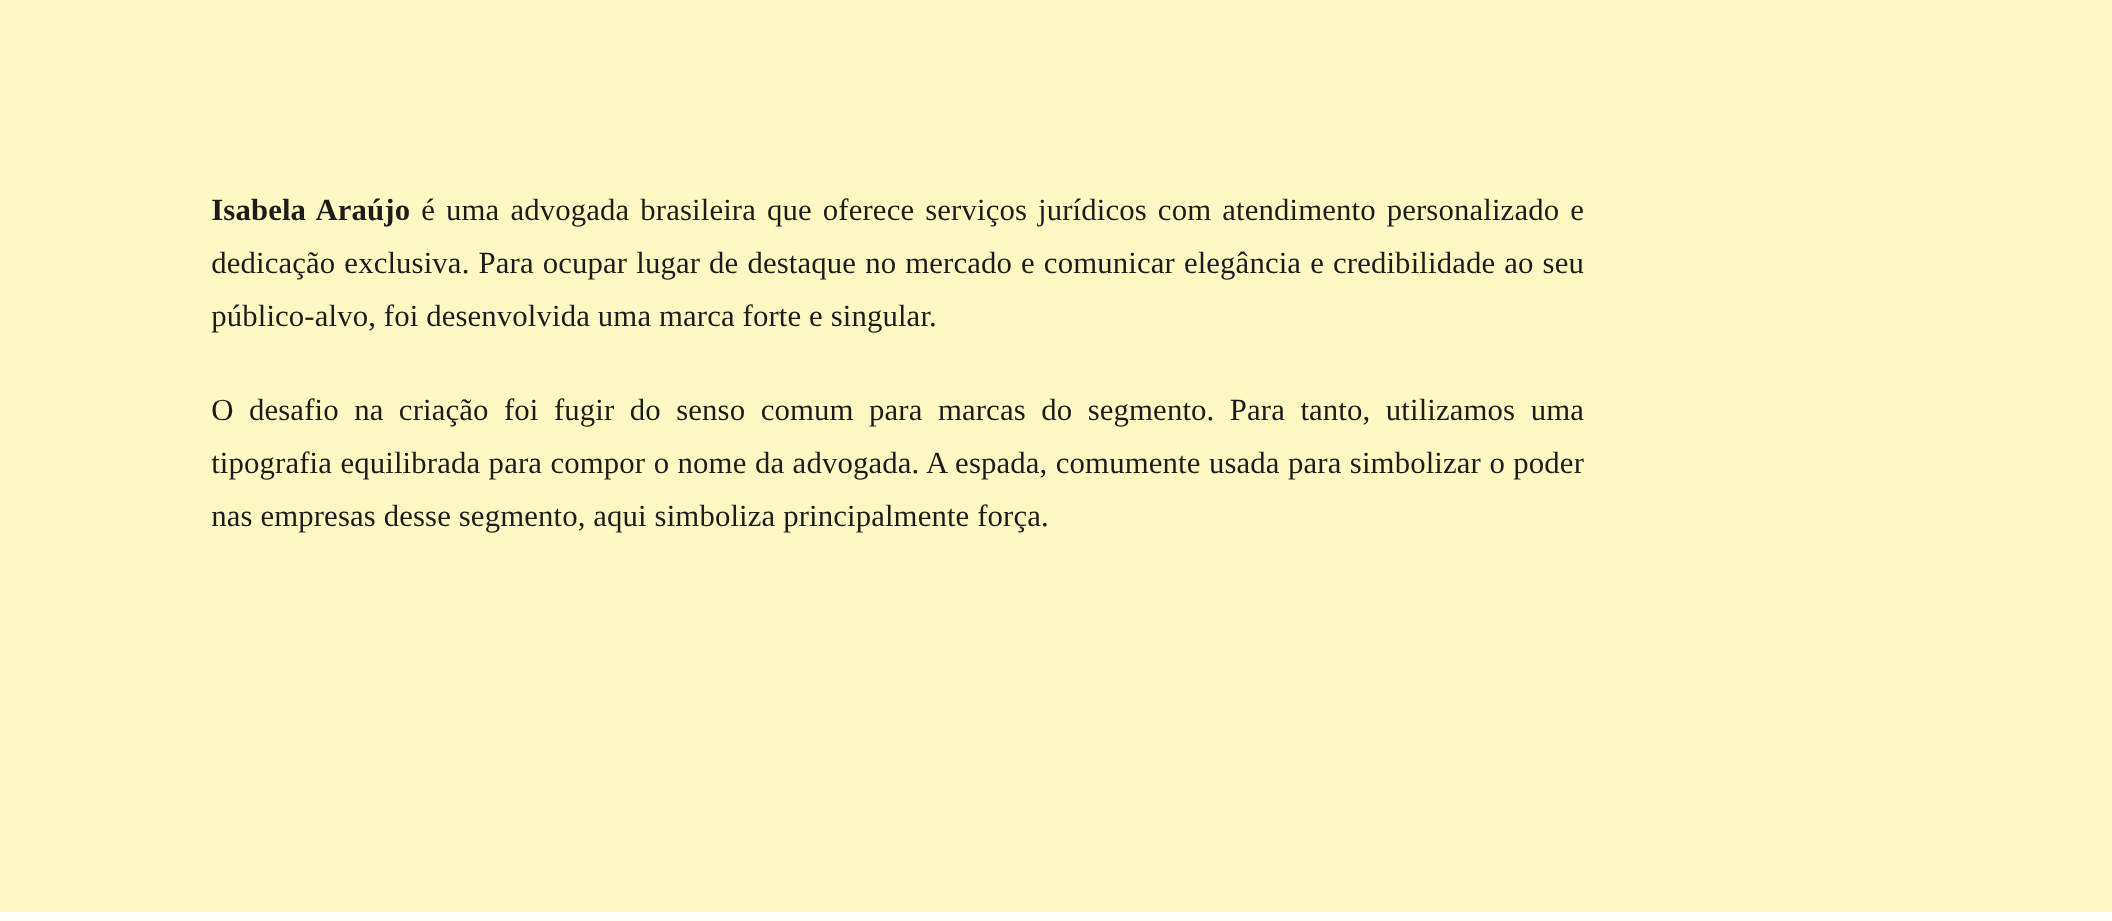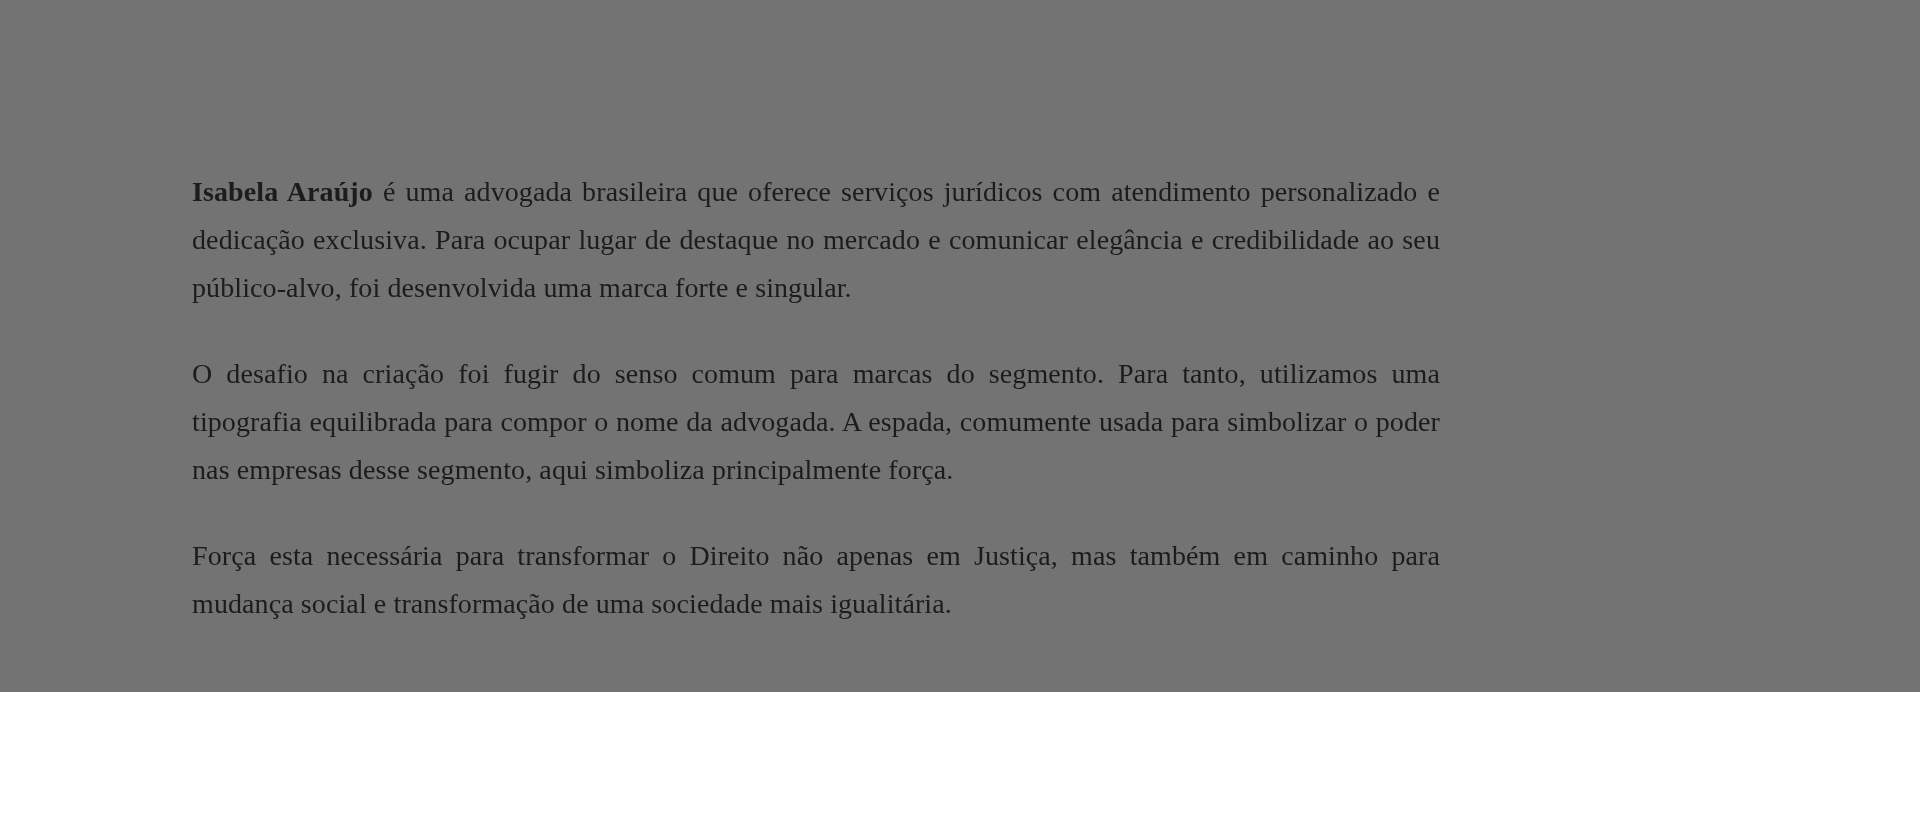--- a/index.html
+++ b/index.html
@@ -10,22 +10,22 @@
     width: 1920px;
     height: 837px;
     background: #ffffff;
     font-family: "Liberation Serif", serif;
     color: #1a1a1a;
     overflow: hidden;
   }
   .page {
     position: relative;
     width: 1920px;
-    height: 692px;
-    background: #737373;
+    height: 829px;
+    background: #fef9c3;
   }
   .text-column {
     position: absolute;
     left: 192px;
     top: 168px;
     width: 1248px;
   }
   .para {
     font-size: 28px;
     line-height: 48px;
@@ -45,16 +45,15 @@
 </head>
 <body>
 
 <div class="page">
   <div class="text-column">
 
     <p class="para"><span class="lead">Isabela Araújo</span><span> é uma advogada brasileira que oferece serviços jurídicos com atendimento personalizado e dedicação exclusiva.  Para ocupar lugar de destaque no mercado e comunicar elegância e credibilidade ao seu público-alvo, foi desenvolvida uma marca forte e singular.</span></p>
 
     <p class="para">O desafio na criação foi fugir do senso comum para marcas do segmento. Para tanto, utilizamos uma tipografia equilibrada para compor o nome da advogada. A espada, comumente usada para simbolizar o poder nas empresas desse segmento, aqui simboliza principalmente força.</p>
 
-    <p class="para">Força esta necessária para transformar o Direito não apenas em Justiça, mas também em caminho para mudança social e transformação de uma sociedade mais igualitária.</p>
 
   </div>
 </div>
 
 </body></html>

